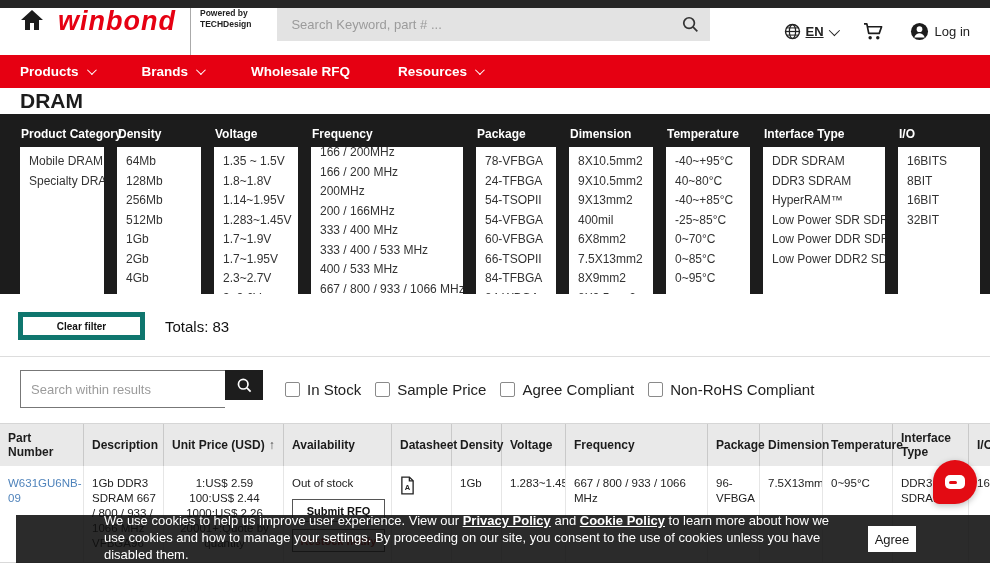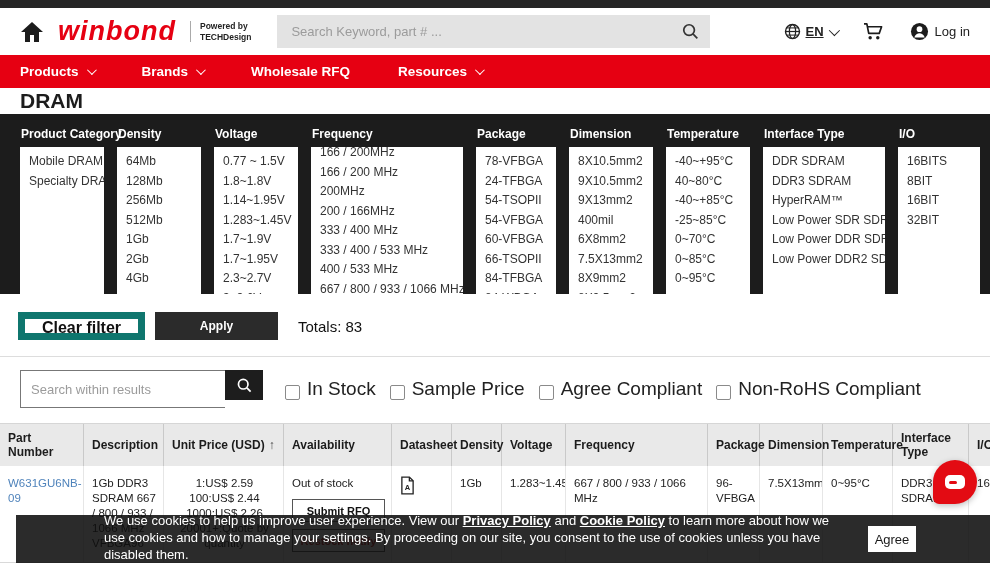--- a/index.html
+++ b/index.html
@@ -3,21 +3,21 @@
 <meta charset="utf-8">
 <style>
   * { margin:0; padding:0; box-sizing:border-box; }
   html,body { width:990px; height:563px; overflow:hidden; background:#fff;
               font-family:"Liberation Sans", sans-serif; position:relative; }
 
   
   .top-strip { height:8px; background:#262626; }
 
   
-  .header { height:47px; background:#fff; display:flex; align-items:center; padding:0 20px; }
+  .header { height:47px; background:#fff; display:flex; padding:0 20px; }
   .home-ic { width:24px; height:24px; margin-right:14px; flex:none; }
   .logo { color:#e60012; font-weight:bold; font-style:italic; font-size:27px;
           letter-spacing:1px; line-height:1; margin-right:14px; }
   .powered { border-left:1px solid #aaa; padding-left:9px; font-size:8.5px; font-weight:bold;
              color:#222; line-height:1.25; }
   .searchbar { margin-left:26px; width:433px; height:33px; background:#e3e3e3; display:flex;
                align-items:center; padding:0 10px 0 14px; }
   .searchbar input { flex:1; border:none; background:transparent; outline:none; font-size:13px;
                      color:#333; font-family:"Liberation Sans",sans-serif; }
   .searchbar input::placeholder { color:#9b9b9b; }
@@ -44,37 +44,37 @@
   .fcol { display:flex; flex-direction:column; }
   .fcol .flabel { color:#fff; font-weight:bold; font-size:12px; margin:4px 0 6px 1px; white-space:nowrap; }
   .fbox { background:#fff; height:150px; overflow:hidden; padding-top:5px; }
   .fopt { font-size:12px; color:#333; line-height:17.5px; padding:1px 4px 1px 9px; white-space:nowrap; cursor:pointer; }
   .scrolled { margin-top:-9px; }
   .w1{width:84px}.w2{width:84px}.w3{width:84px}.w4{width:152px}.w5{width:80px}
   .w6{width:84px}.w7{width:84px}.w8{width:122px}.w9{width:82px}
 
   
   .actions { display:flex; align-items:center; padding:18px 20px 14px 18px; gap:10px; }
-  .btn-clear { width:127px; height:28px; background:#fff; border:7px solid #0f766e; font-weight:bold;
-               font-size:16px; color:#111; cursor:pointer; font-family:inherit; }
+  .btn-clear { width:127px; height:28px; background:#fff; border:5px solid #0f766e; font-weight:bold;
+               font-size:10px; color:#111; cursor:pointer; font-family:inherit; }
   .btn-apply { width:123px; height:28px; background:#2b2b2b; border:1px solid #2b2b2b; font-weight:bold;
                font-size:12px; color:#fff; cursor:pointer; font-family:inherit; }
   .totals { font-size:15px; font-weight:normal; color:#111; margin-left:10px; }
   .hline { border-top:1px solid #ddd; margin-top:2px; }
 
   
   .rtoolbar { display:flex; align-items:center; padding:13px 20px 12px 20px; }
   .rsearch { display:flex; }
   .rsearch input { width:205px; height:38px; border:1px solid #777; border-right:none; padding:0 10px;
                    font-size:13px; color:#333; outline:none; font-family:inherit; }
   .rsearch input::placeholder { color:#9b9b9b; }
   .rsearch .sbtn { width:38px; height:30px; background:#1d1d1d; border:none; cursor:pointer;
                    display:flex; align-items:center; justify-content:center; }
   .cbgroup { display:flex; align-items:center; gap:14px; margin-left:22px; }
-  .cbitem { display:flex; align-items:flex-end; gap:7px; font-size:19px; color:#222; cursor:pointer; }
+  .cbitem { display:flex; align-items:center; gap:7px; font-size:15px; color:#222; cursor:pointer; }
   .cbox { width:15px; height:15px; border:1.5px solid #8a8a8a; background:#fff; border-radius:2px; flex:none; }
 
   
   .tbl { width:1039px; margin-top:3px; }
   .thead { display:flex; background:#e9e9e9; border-top:1px solid #d6d6d6; }
   .th { font-size:12px; font-weight:bold; color:#1c1c1c; padding:7px 6px 7px 8px;
         border-right:1px solid #c9c9c9; display:flex; align-items:center; gap:4px; }
   .th:last-child { border-right:none; }
   .trow { display:flex; border-bottom:1px solid #d9d9d9; background:#fff; }
   .td { font-size:11.5px; color:#222; padding:10px 6px 10px 8px; border-right:1px solid #e6e6e6;
@@ -206,21 +206,21 @@
         <div class="fopt">256Mb</div>
         <div class="fopt">512Mb</div>
         <div class="fopt">1Gb</div>
         <div class="fopt">2Gb</div>
         <div class="fopt">4Gb</div>
       </div>
   </div>
   <div class="fcol w3">
     <div class="flabel">Voltage</div>
     <div class="fbox">
-        <div class="fopt">0.77 ~ 1.5V</div>
+        <div class="fopt">1.35 ~ 1.5V</div>
         <div class="fopt">1.8~1.8V</div>
         <div class="fopt">1.14~1.95V</div>
         <div class="fopt">1.283~1.45V</div>
         <div class="fopt">1.7~1.9V</div>
         <div class="fopt">1.7~1.95V</div>
         <div class="fopt">2.3~2.7V</div>
         <div class="fopt">3~3.6V</div>
       </div>
   </div>
   <div class="fcol w4">
@@ -293,21 +293,20 @@
         <div class="fopt">16BITS</div>
         <div class="fopt">8BIT</div>
         <div class="fopt">16BIT</div>
         <div class="fopt">32BIT</div>
       </div>
   </div>
 </div>
 
 <div class="actions">
   <button class="btn-clear">Clear filter</button>
-  <button class="btn-apply">Apply</button>
   <span class="totals">Totals: 83</span>
 </div>
 <div class="hline"></div>
 
 <div class="rtoolbar">
   <span class="rsearch">
     <input type="text" placeholder="Search within results" style="">
     <button class="sbtn">
       <span>
         <svg viewBox="0 0 20 20" width="17" height="17">

